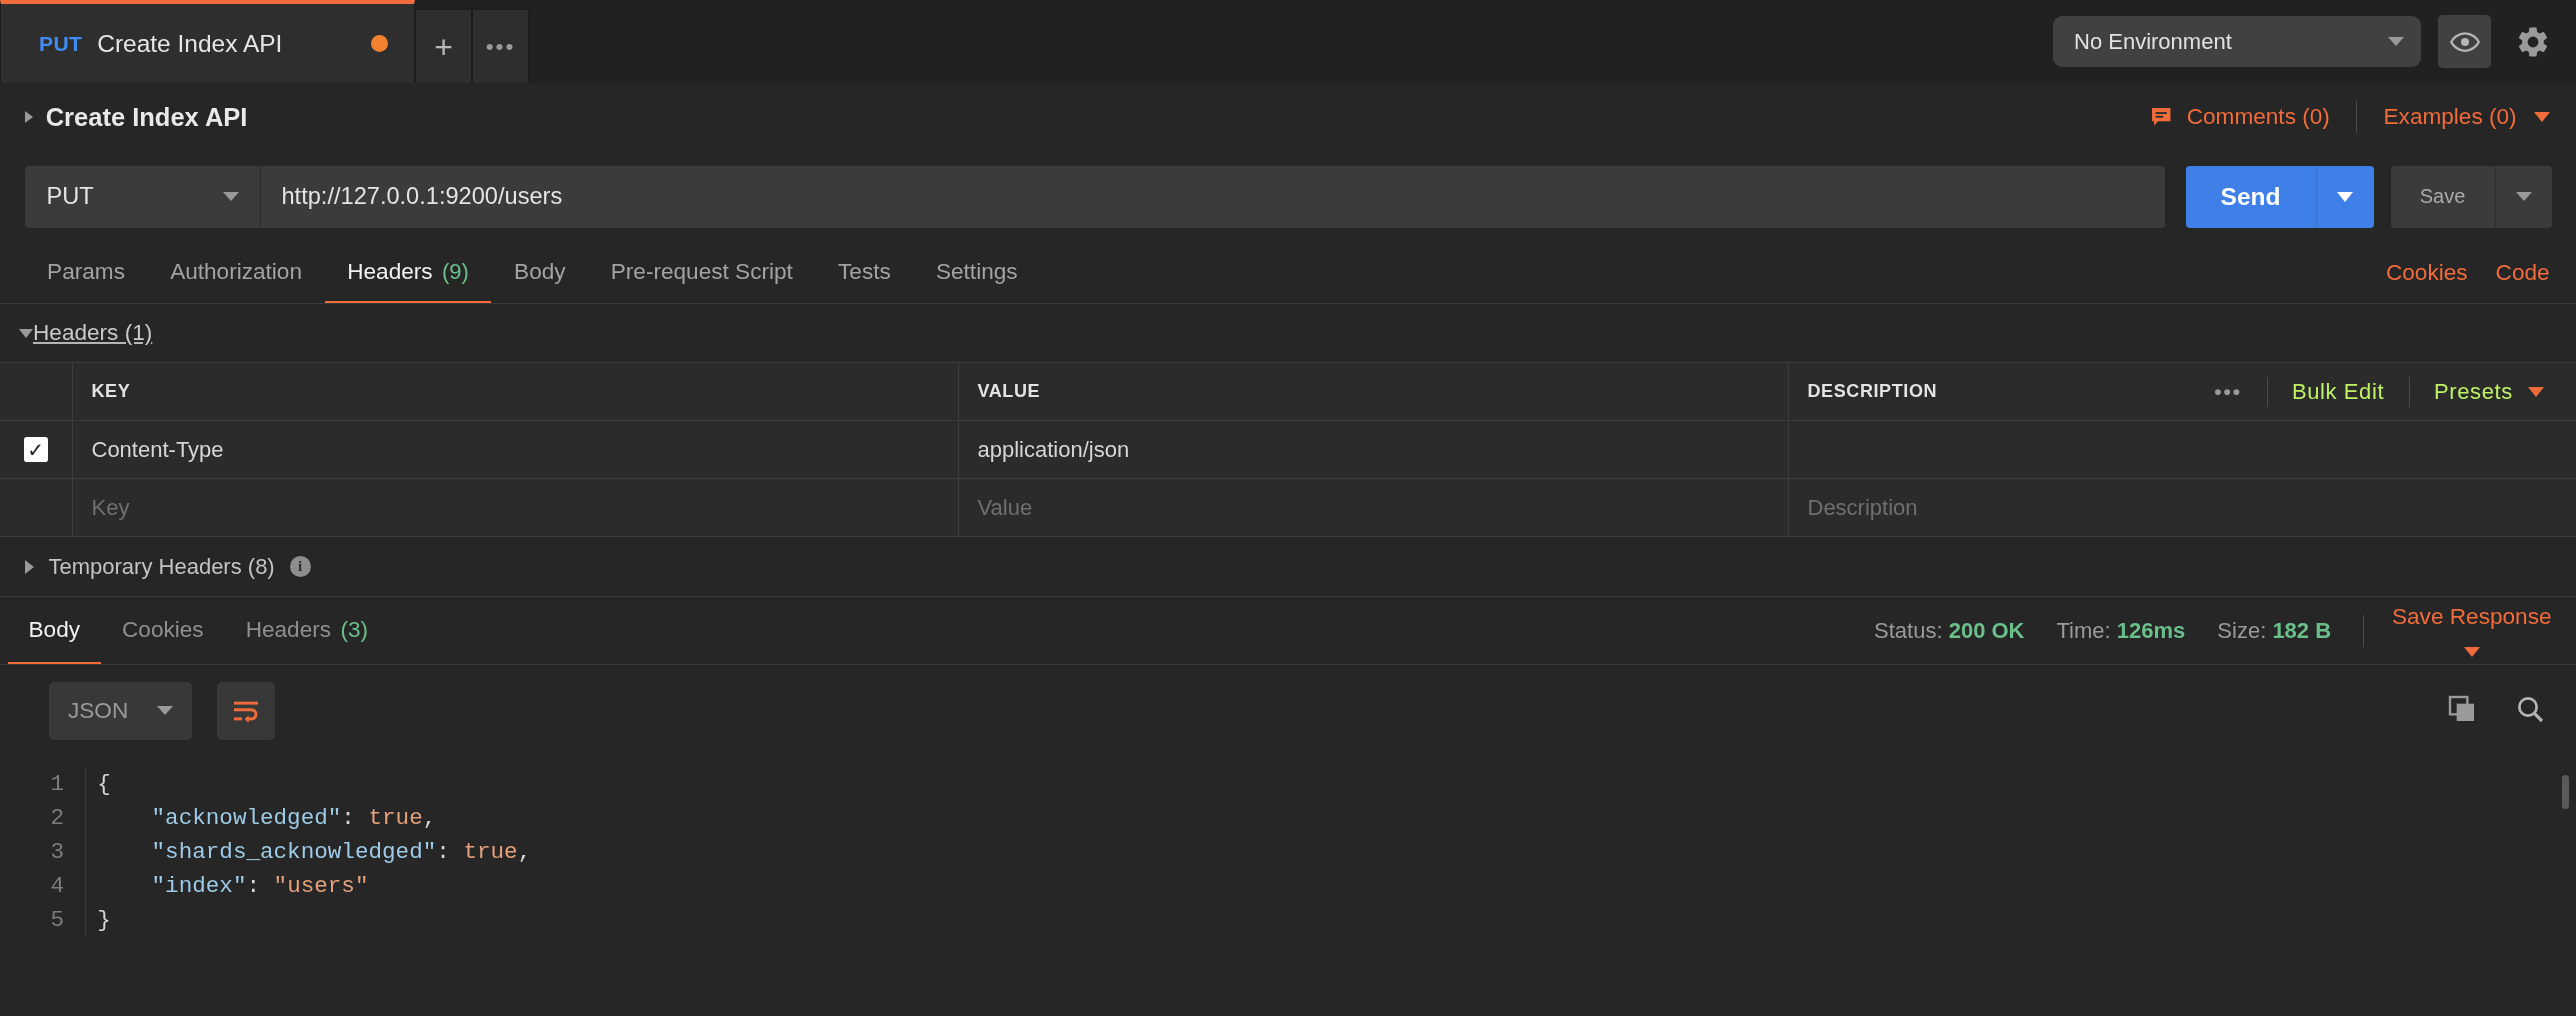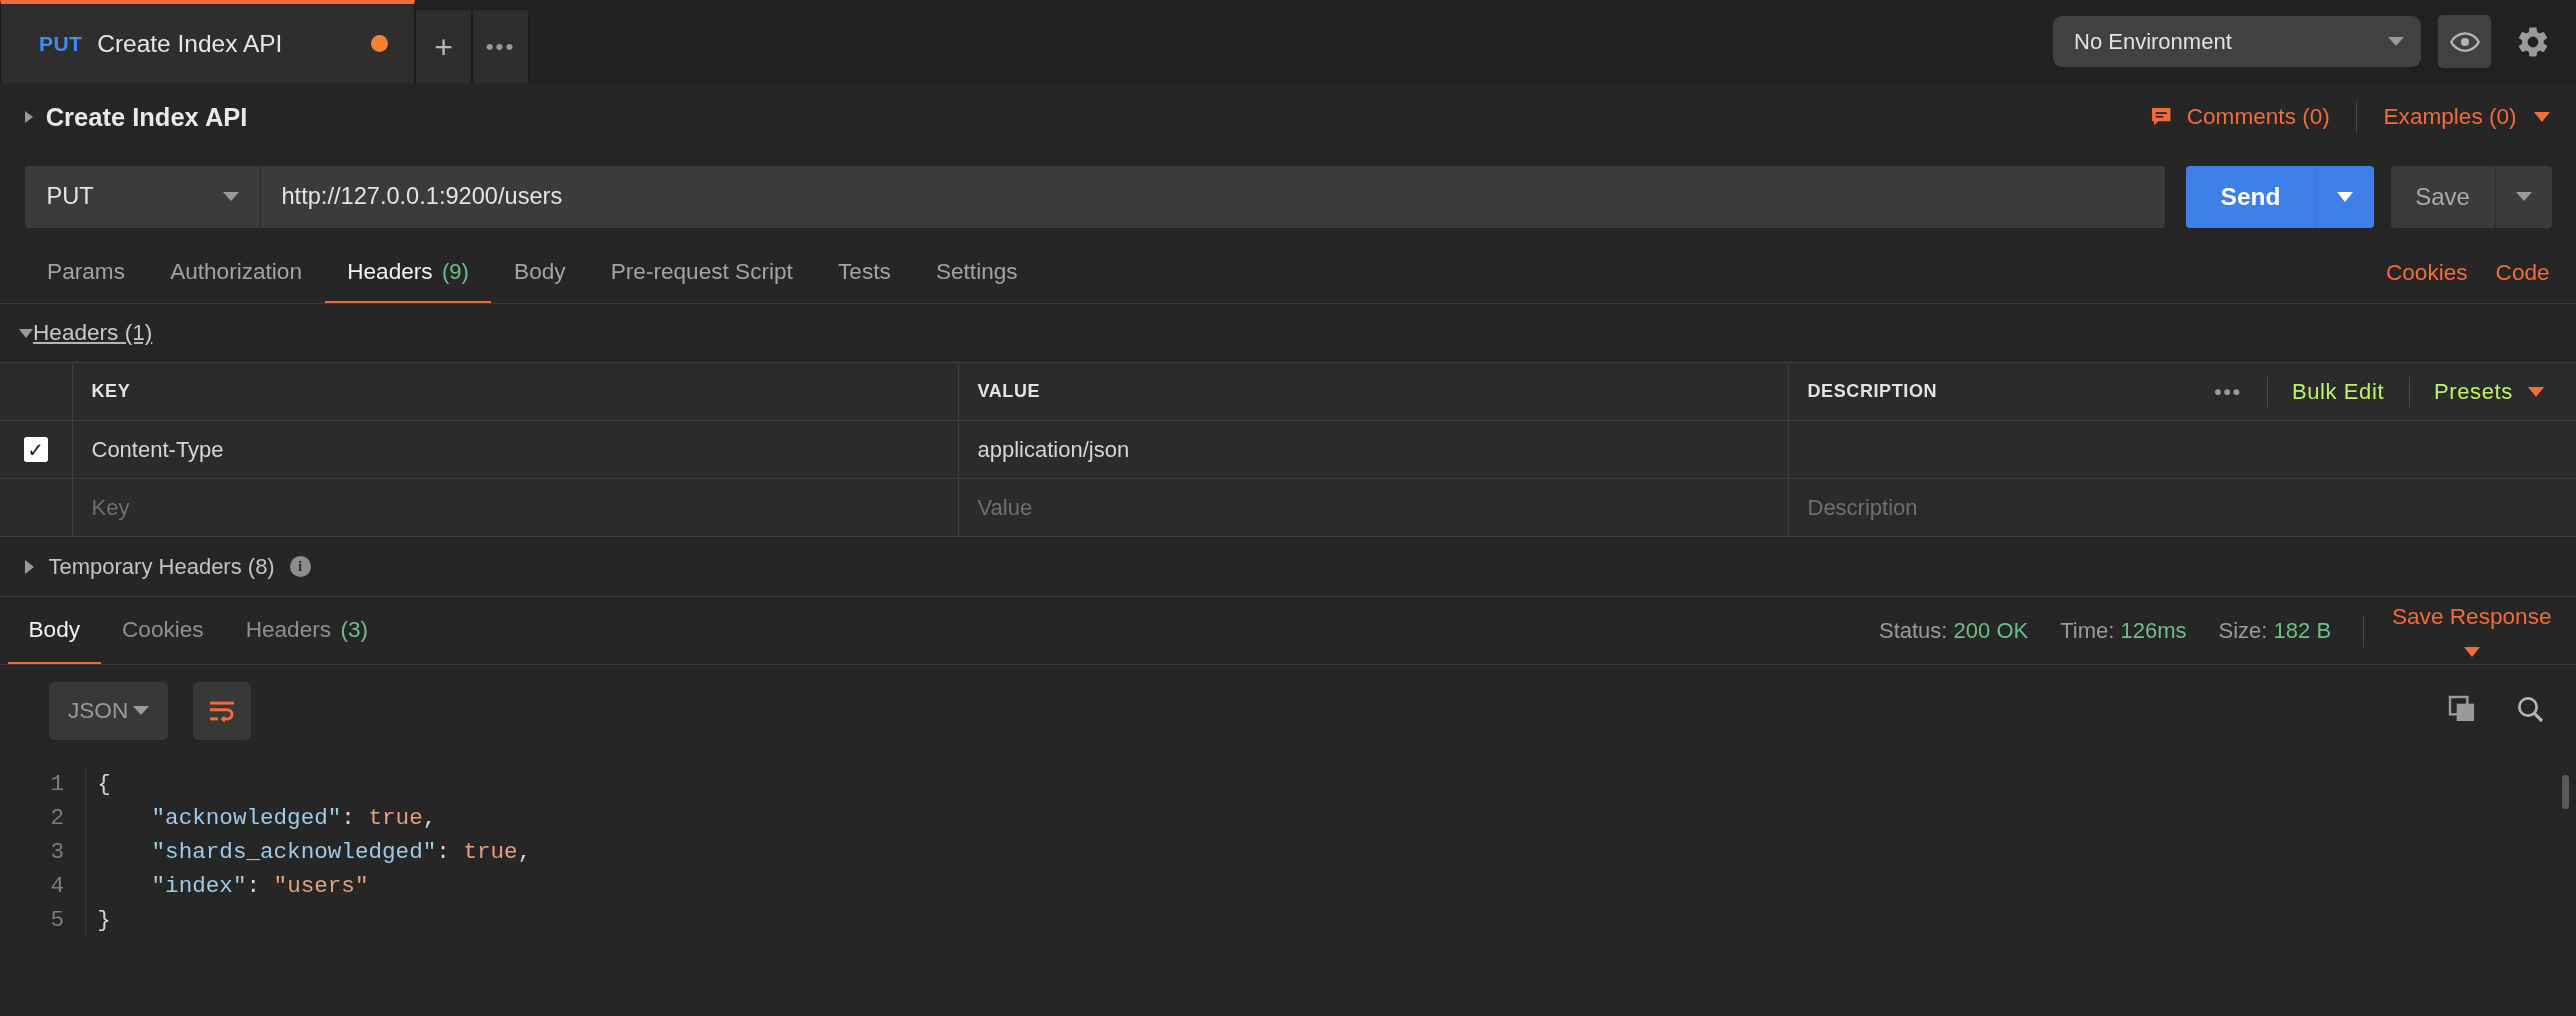--- a/index.html
+++ b/index.html
@@ -191,21 +191,21 @@
     border-left: 8.5px solid transparent;
     border-right: 8.5px solid transparent;
     border-top: 10.4px solid #ffffff;
   }
   .save-group { display: flex; margin-left: 17px; }
   .save-btn {
     width: 104px; height: 62px;
     background: #3b3b3b;
     border: none;
     color: #aaaaaa;
-    font-size: 24px;
+    font-size: 20px;
     border-radius: 3.8px 0 0 3.8px;
     cursor: pointer;
     font-family: "Liberation Sans", sans-serif;
   }
   .save-caret {
     width: 57px; height: 62px;
     background: #3b3b3b;
     border-left: 0.9px solid #2e2e2e;
     border-radius: 0 3.8px 3.8px 0;
     display: flex; align-items: center; justify-content: center;
@@ -347,21 +347,21 @@
   .resp-tab.active { color: #f2f2f2; border-bottom-color: #f26b3a; }
   .resp-tab .cnt { color: #6bbf8a; }
   .resp-meta {
     margin-left: auto;
     display: flex; align-items: center;
     gap: 0;
     padding-right: 24.5px;
     font-size: 22px;
   }
   .meta-item { padding-right: 32px; color: #9a9a9a; white-space: nowrap; }
-  .meta-item b { color: #6bbf8a; font-weight: normal; }
+  .meta-item b { color: #6bbf8a; font-weight: bold; }
   .save-resp {
     display: flex; align-items: center; gap: 17px;
     color: #f26b3a; font-size: 22.6px; cursor: pointer;
     padding-left: 28px;
     flex-direction: column;
   }
   .meta-sep { width: 0.9px; height: 32px; background: #4a4a4a; }
 
   .fmt-row {
     height: 91px;
@@ -389,21 +389,21 @@
   .beta {
     color: #3f8df2;
     font-size: 14px;
     font-weight: bold;
     vertical-align: super;
     position: relative;
     top: -9.4px;
   }
   .lang-select {
     margin-left: 24.5px;
-    width: 119px; height: 58px;
+    width: 143px; height: 58px;
     background: #383838;
     border-radius: 4.7px;
     display: flex; align-items: center;
     padding: 0 19px;
     color: #9a9a9a;
     font-size: 22.6px;
     cursor: pointer;
   }
   .lang-select span.lbl { flex: 1; }
   .wrap-btn {

